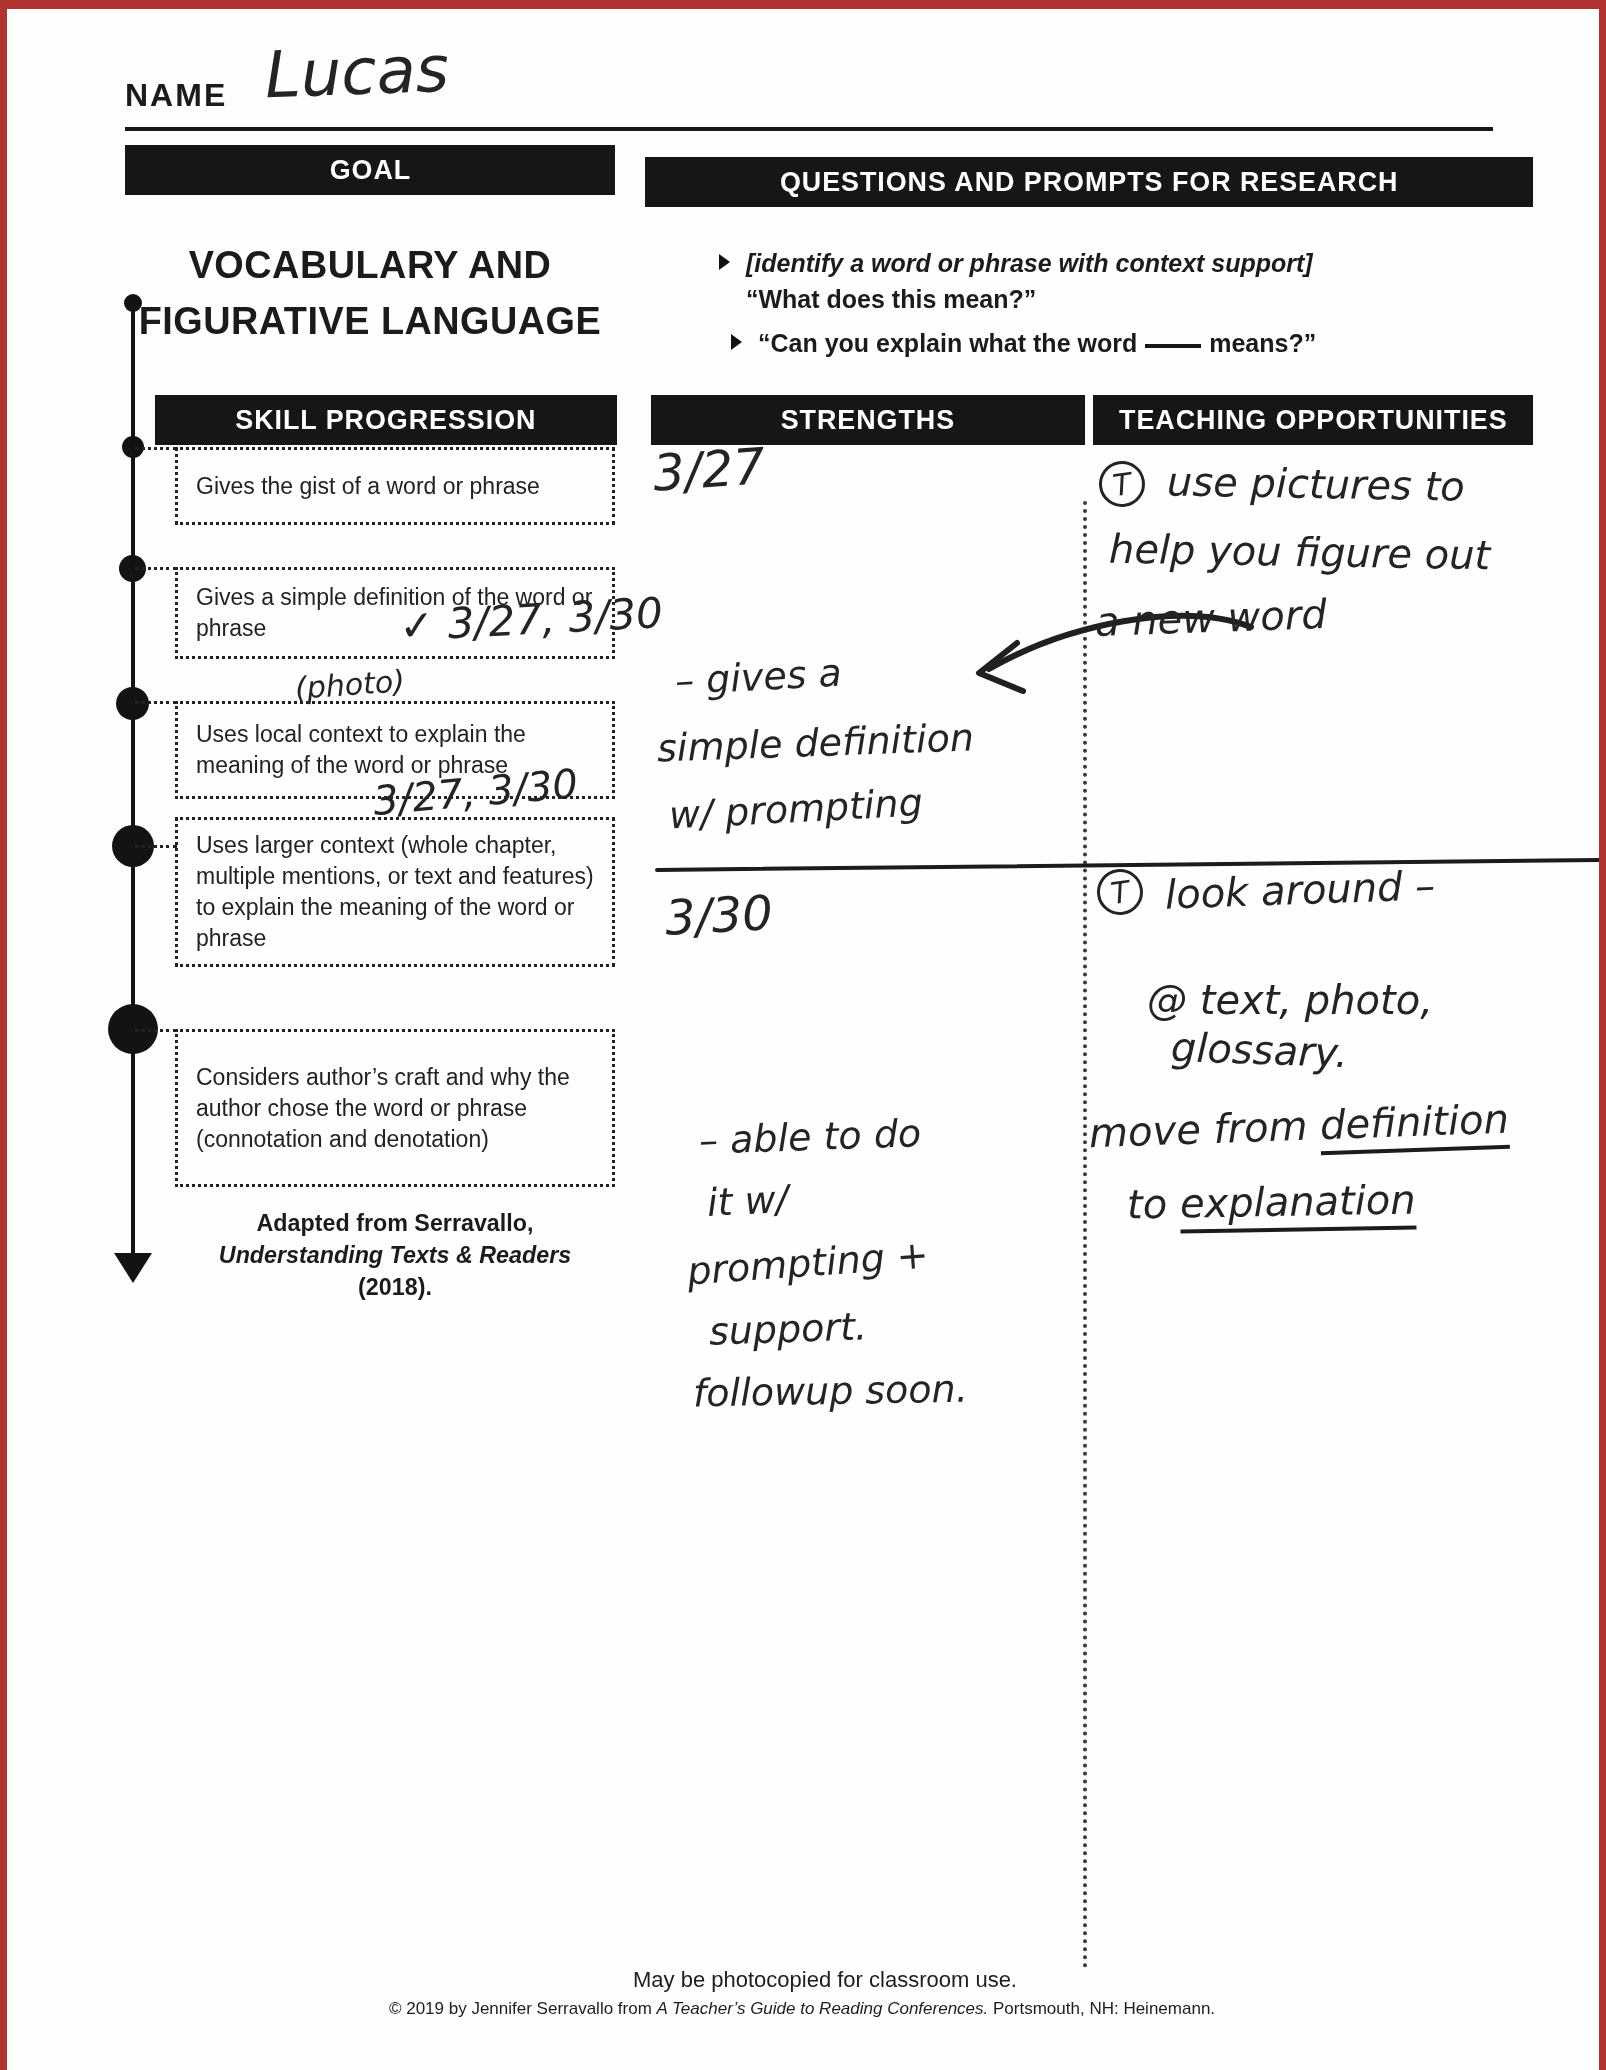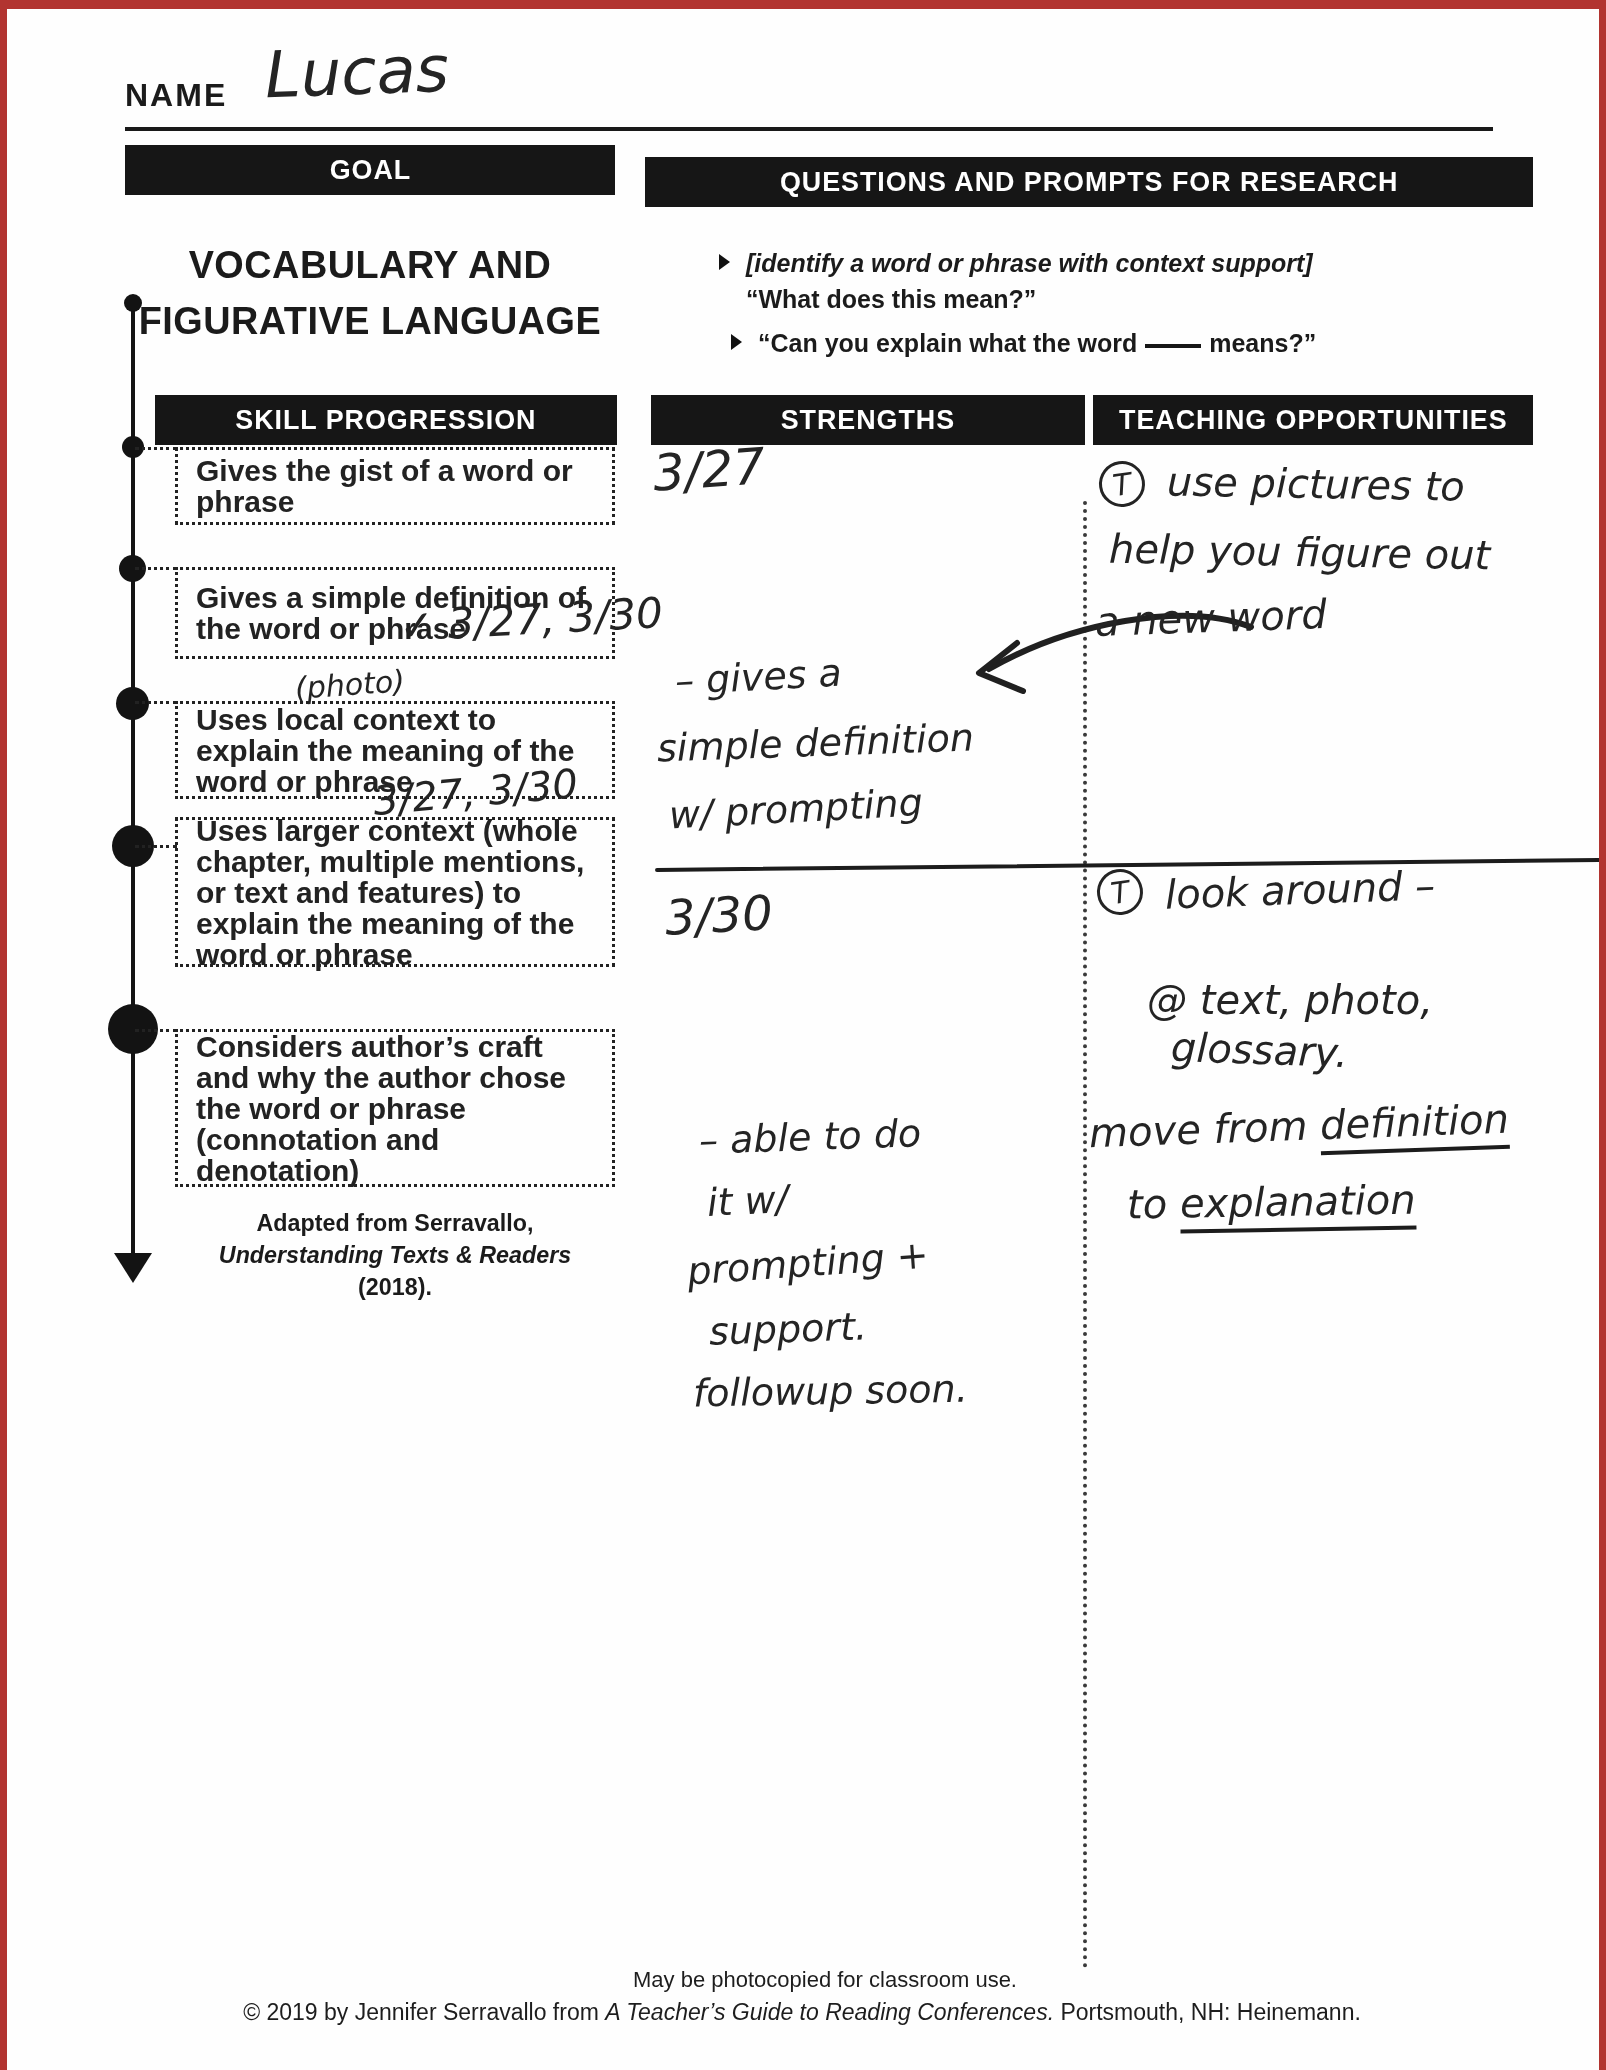--- a/index.html
+++ b/index.html
@@ -39,21 +39,21 @@
   .d2 { left:112px; top:546px; width:27px; height:27px; }
   .d3 { left:109px; top:678px; width:33px; height:33px; }
   .d4 { left:105px; top:816px; width:42px; height:42px; }
   .d5 { left:101px; top:995px; width:50px; height:50px; }
   .tl-arrowhead { position:absolute; left:107px; top:1244px; width:0; height:0;
     border-left:19px solid transparent; border-right:19px solid transparent; border-top:30px solid #131313; }
   .tl-conn { position:absolute; left:128px; width:42px; height:0; border-top:3px dotted #222; }
   .c1{top:438px;} .c2{top:558px;} .c3{top:692px;} .c4{top:836px;} .c5{top:1020px;}
   
   .skill-box { position:absolute; left:168px; width:440px; border:3px dotted #222;
-    display:flex; align-items:center; padding:10px 18px; font-size:30px; font-weight:bold; line-height:31px; color:#222; }
+    display:flex; align-items:center; padding:10px 18px; font-size:23px; font-weight:normal; line-height:31px; color:#222; }
   .box1 { top:438px; height:78px; }
   .box2 { top:558px; height:92px; }
   .box3 { top:692px; height:98px; }
   .box4 { top:808px; height:150px; }
   .box5 { top:1020px; height:158px; }
   .attrib { position:absolute; left:168px; top:1198px; width:440px; text-align:center;
     font-size:24px; font-weight:bold; line-height:32px; transform:scaleX(.97); }
   .attrib em { font-style:italic; }
   
   .col-divider { position:absolute; left:1076px; top:492px; height:1468px; width:0; border-left:4px dotted #3a3a3a; }
@@ -84,21 +84,21 @@
   .hw-t2a { left:1158px; top:858px; font-size:40px; transform:rotate(-2deg); }
   .hw-t2b { left:1140px; top:938px; font-size:40px; transform:rotate(0deg);margin-top:30px; }
   .hw-t2c { left:1164px; top:1018px; font-size:40px; transform:rotate(2deg); }
   .hw-t3a { left:1082px; top:1094px; font-size:40px; transform:rotate(-2deg); }
   .hw-t3b { left:1120px; top:1170px; font-size:40px; transform:rotate(-1deg); }
   .u-hand { border-bottom:4px solid #1c1c1c; padding-bottom:3px; }
   .hw-arrow { position:absolute; left:952px; top:592px; width:300px; height:110px; }
   
   .footer { position:absolute; left:0; top:1958px; width:1590px; text-align:center; }
   .footer-l1 { font-size:22px; color:#1d1d1d;padding-left:46px; }
-  .footer-l2 { font-size:23px; margin-top:6px; color:#1d1d1d; }
+  .footer-l2 { font-size:17px; margin-top:6px; color:#1d1d1d; }
   .footer-l2 em { font-style:italic; }
 </style>
 </head>
 <body>
 
 <div class="page">
 
   <div class="name-label">NAME</div>
   <div class="name-value hw">Lucas</div>
   <div class="name-underline"></div>

